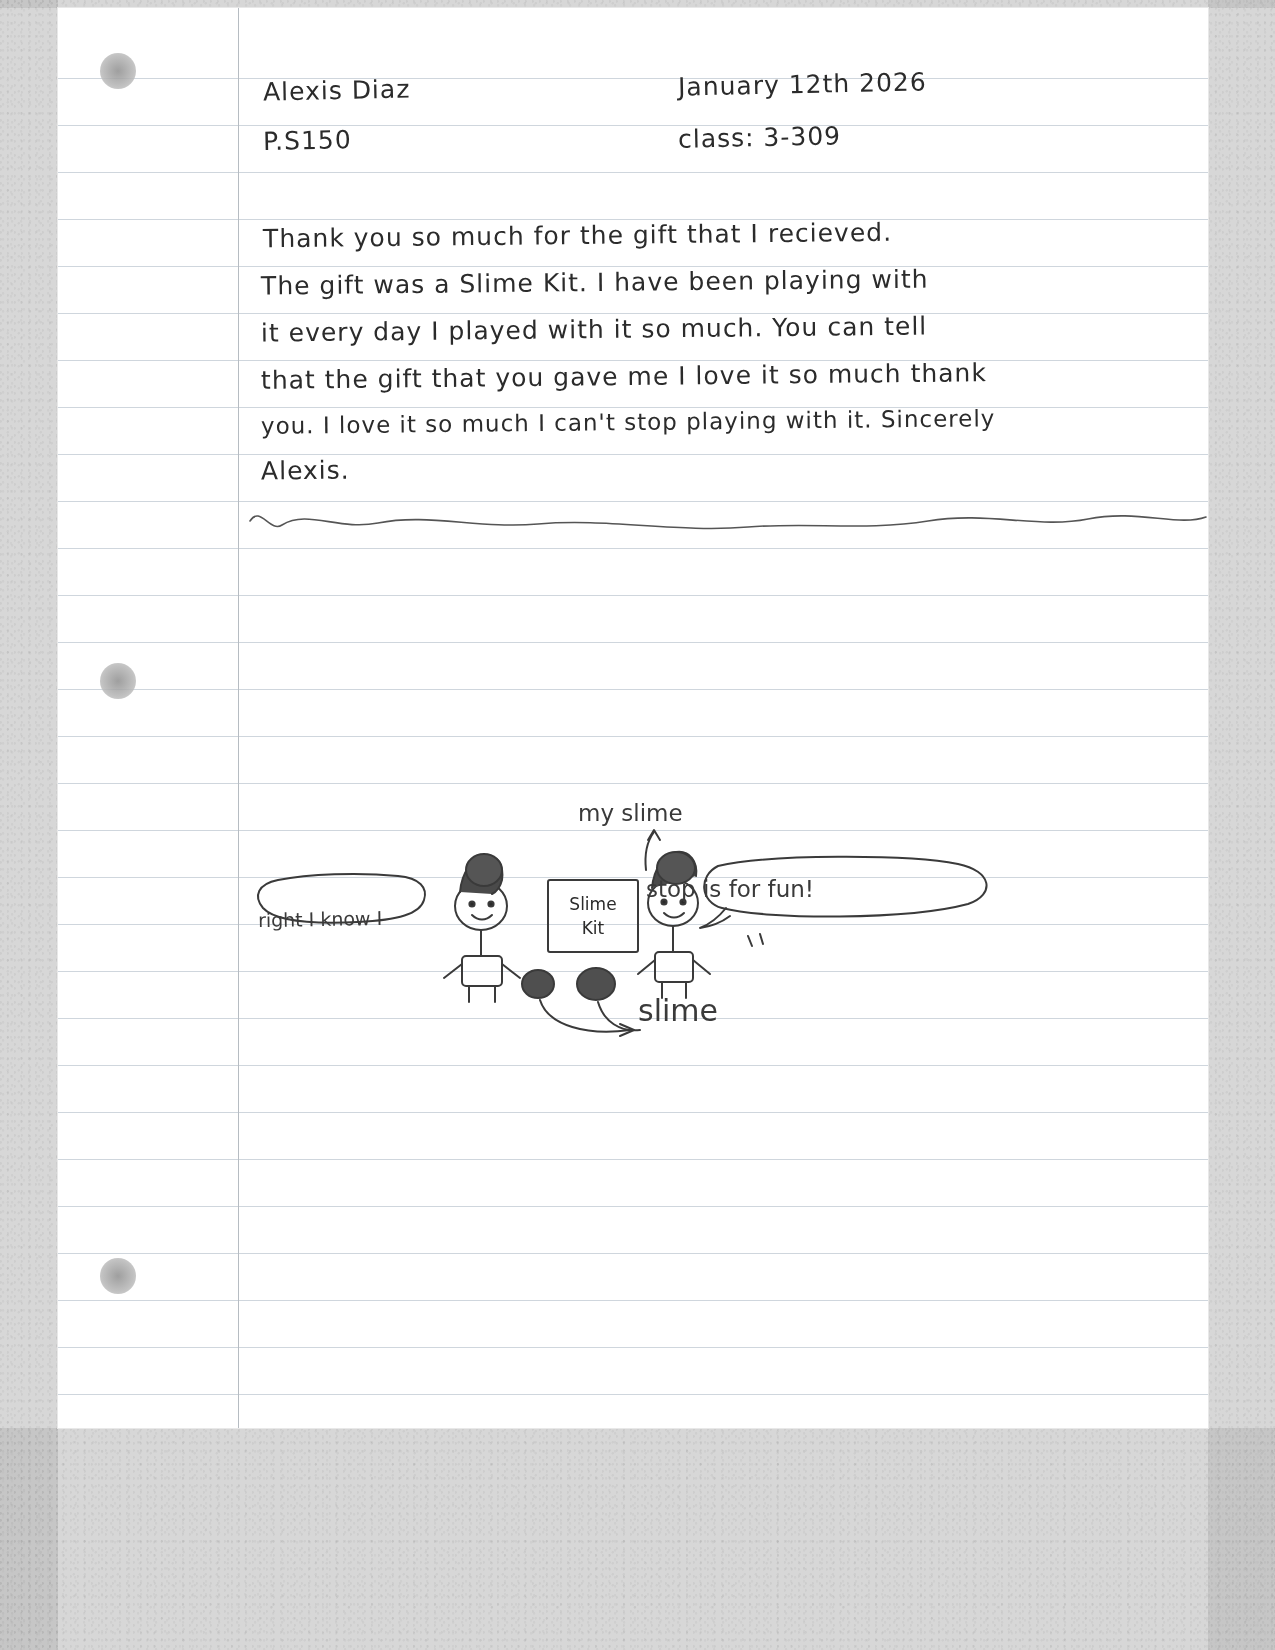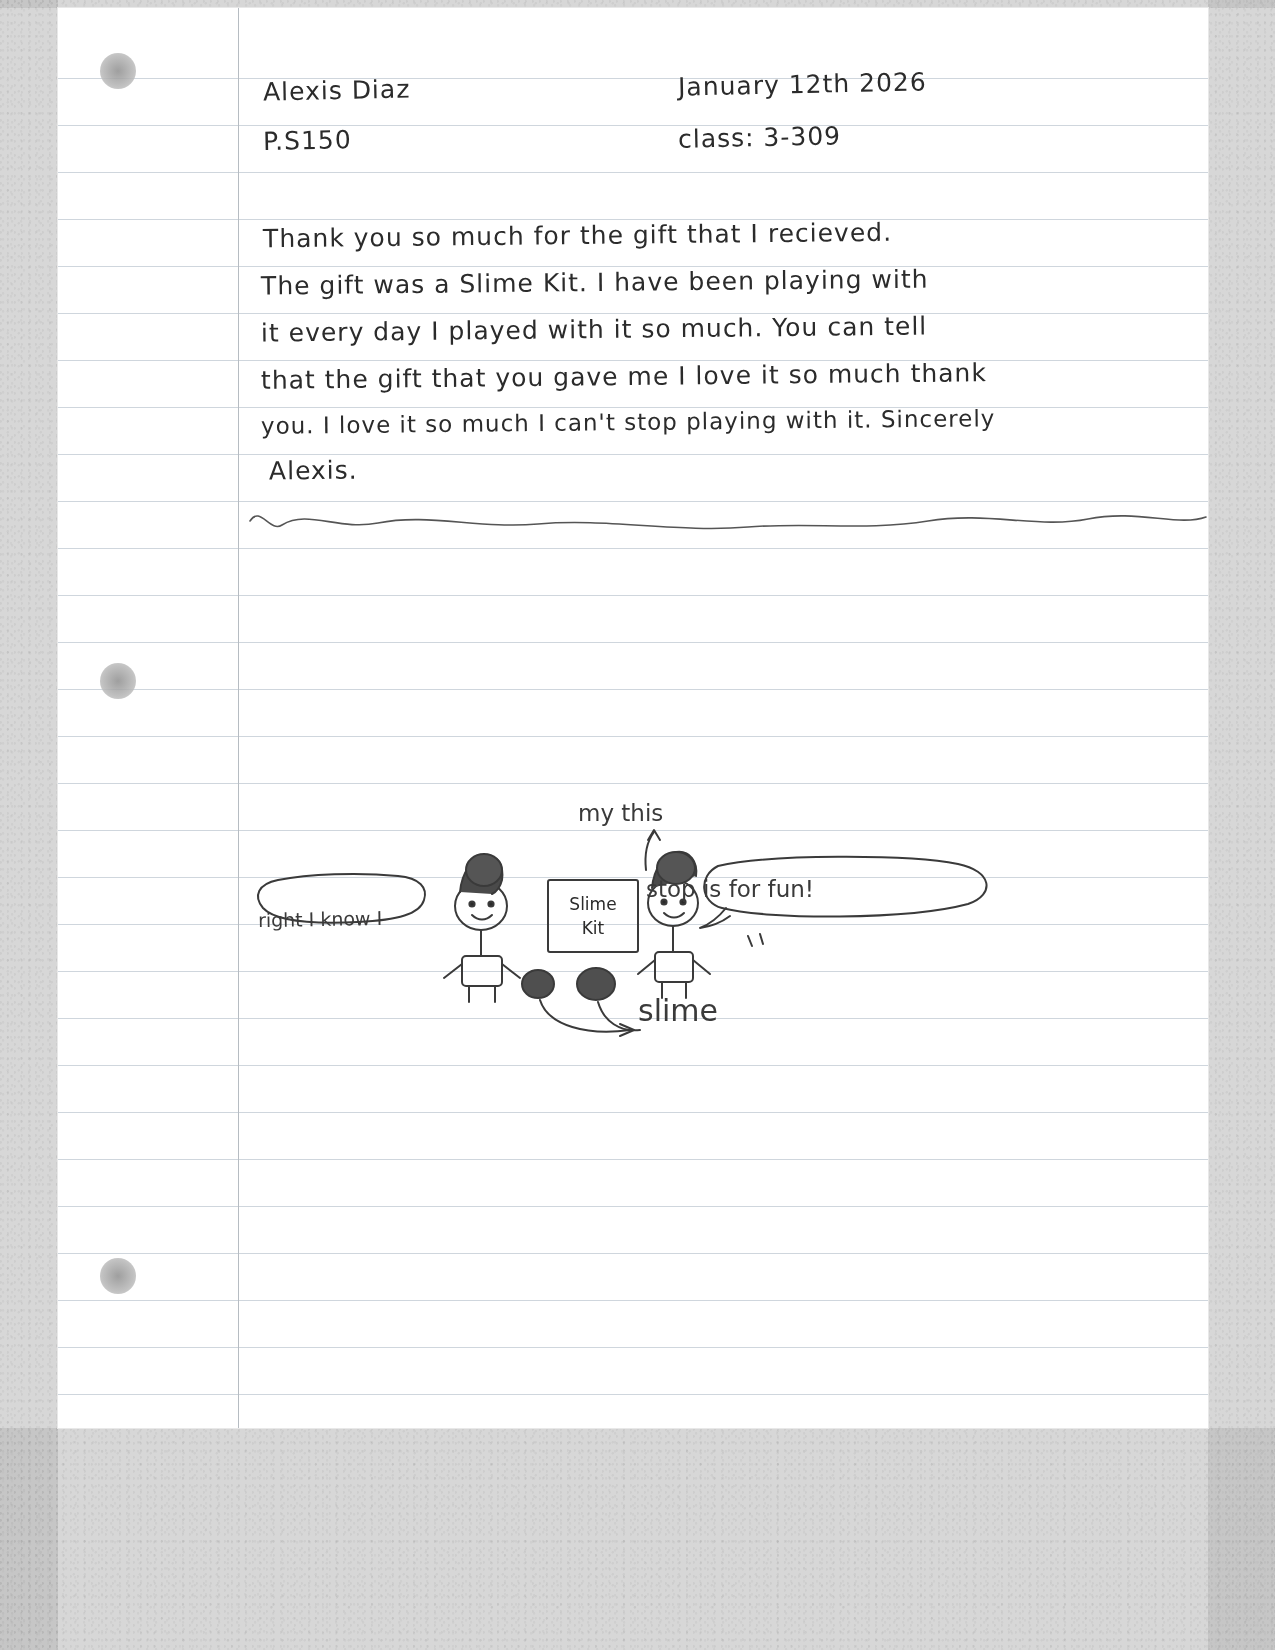--- a/index.html
+++ b/index.html
@@ -168,21 +168,21 @@
     <div class="hand hw-head" style="left:205px; top:68px;">Alexis Diaz</div>
     <div class="hand hw-head" style="left:620px; top:62px;">January 12th 2026</div>
     <div class="hand hw-head" style="left:205px; top:118px;">P.S150</div>
     <div class="hand hw-head" style="left:620px; top:115px;">class: 3-309</div>
 
     <div class="hand hw-body" style="left:205px; top:213px;">Thank you so much for the gift that I recieved.</div>
     <div class="hand hw-body" style="left:203px; top:260px;">The gift was a Slime Kit. I have been playing with</div>
     <div class="hand hw-body" style="left:203px; top:307px;">it every day I played with it so much. You can tell</div>
     <div class="hand hw-body" style="left:203px; top:354px;">that the gift that you gave me I love it so much thank</div>
     <div class="hand hw-body" style="left:203px; top:401px; font-size:23px;">you. I love it so much I can't stop playing with it. Sincerely</div>
-    <div class="hand hw-body" style="left:211px; top:448px;text-align:right;">Alexis.</div>
+    <div class="hand hw-body" style="left:203px; top:448px;text-align:right;">Alexis.</div>
 
     <svg id="squiggle" width="960" height="40" viewBox="0 0 960 40">
       <path d="M2,18 C12,2 22,30 34,22 C60,6 90,28 130,20 C180,10 230,26 290,21
                C360,15 430,30 500,24 C560,19 620,28 680,18 C740,8 790,26 840,16
                C890,6 930,24 958,14" fill="none" stroke="#555" stroke-width="1.6" stroke-linecap="round"></path>
     </svg>
 
     <svg id="drawing" viewBox="0 0 900 270">
       <g fill="none" stroke="#3a3a3a" stroke-width="2" stroke-linecap="round" stroke-linejoin="round">
 
@@ -230,17 +230,17 @@
 
         <path d="M292,212 C300,238 340,248 382,242"></path>
         <path d="M372,236 L386,242 L372,248"></path>
         <path d="M350,214 C356,234 372,244 392,242"></path>
 
         <path d="M500,148 l4,10 M512,146 l3,10"></path>
       </g>
     </svg>
 
     <div class="label-hand" style="left:200px; top:900px; font-size:19px; transform:rotate(-1deg);">right I know I</div>
-    <div class="label-hand" style="left:520px; top:792px;">my this</div>
+    <div class="label-hand" style="left:520px; top:792px;">my slime</div>
     <div class="label-hand" style="left:588px; top:868px;">stop is for fun!</div>
     <div class="label-hand" style="left:580px; top:985px; font-size:30px;">slime</div>
   </div>
 </div>
 
 </body></html>

